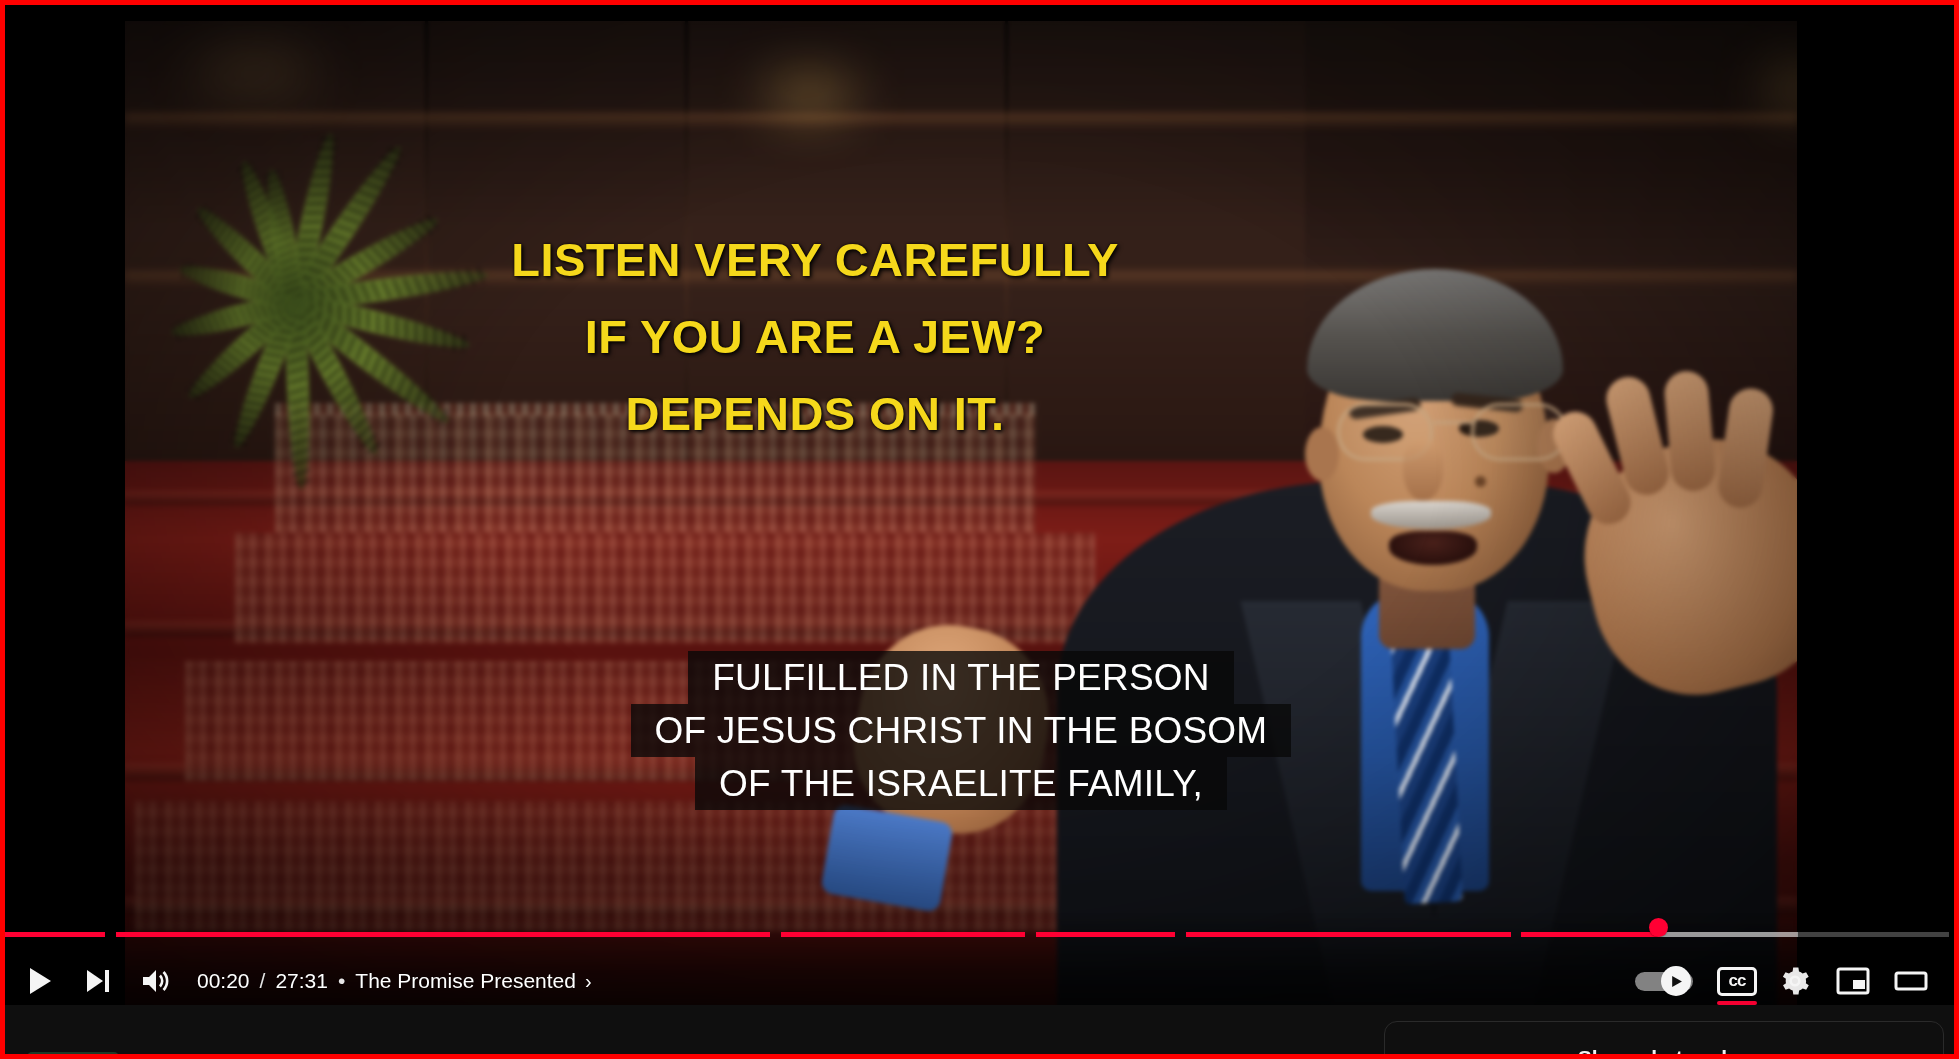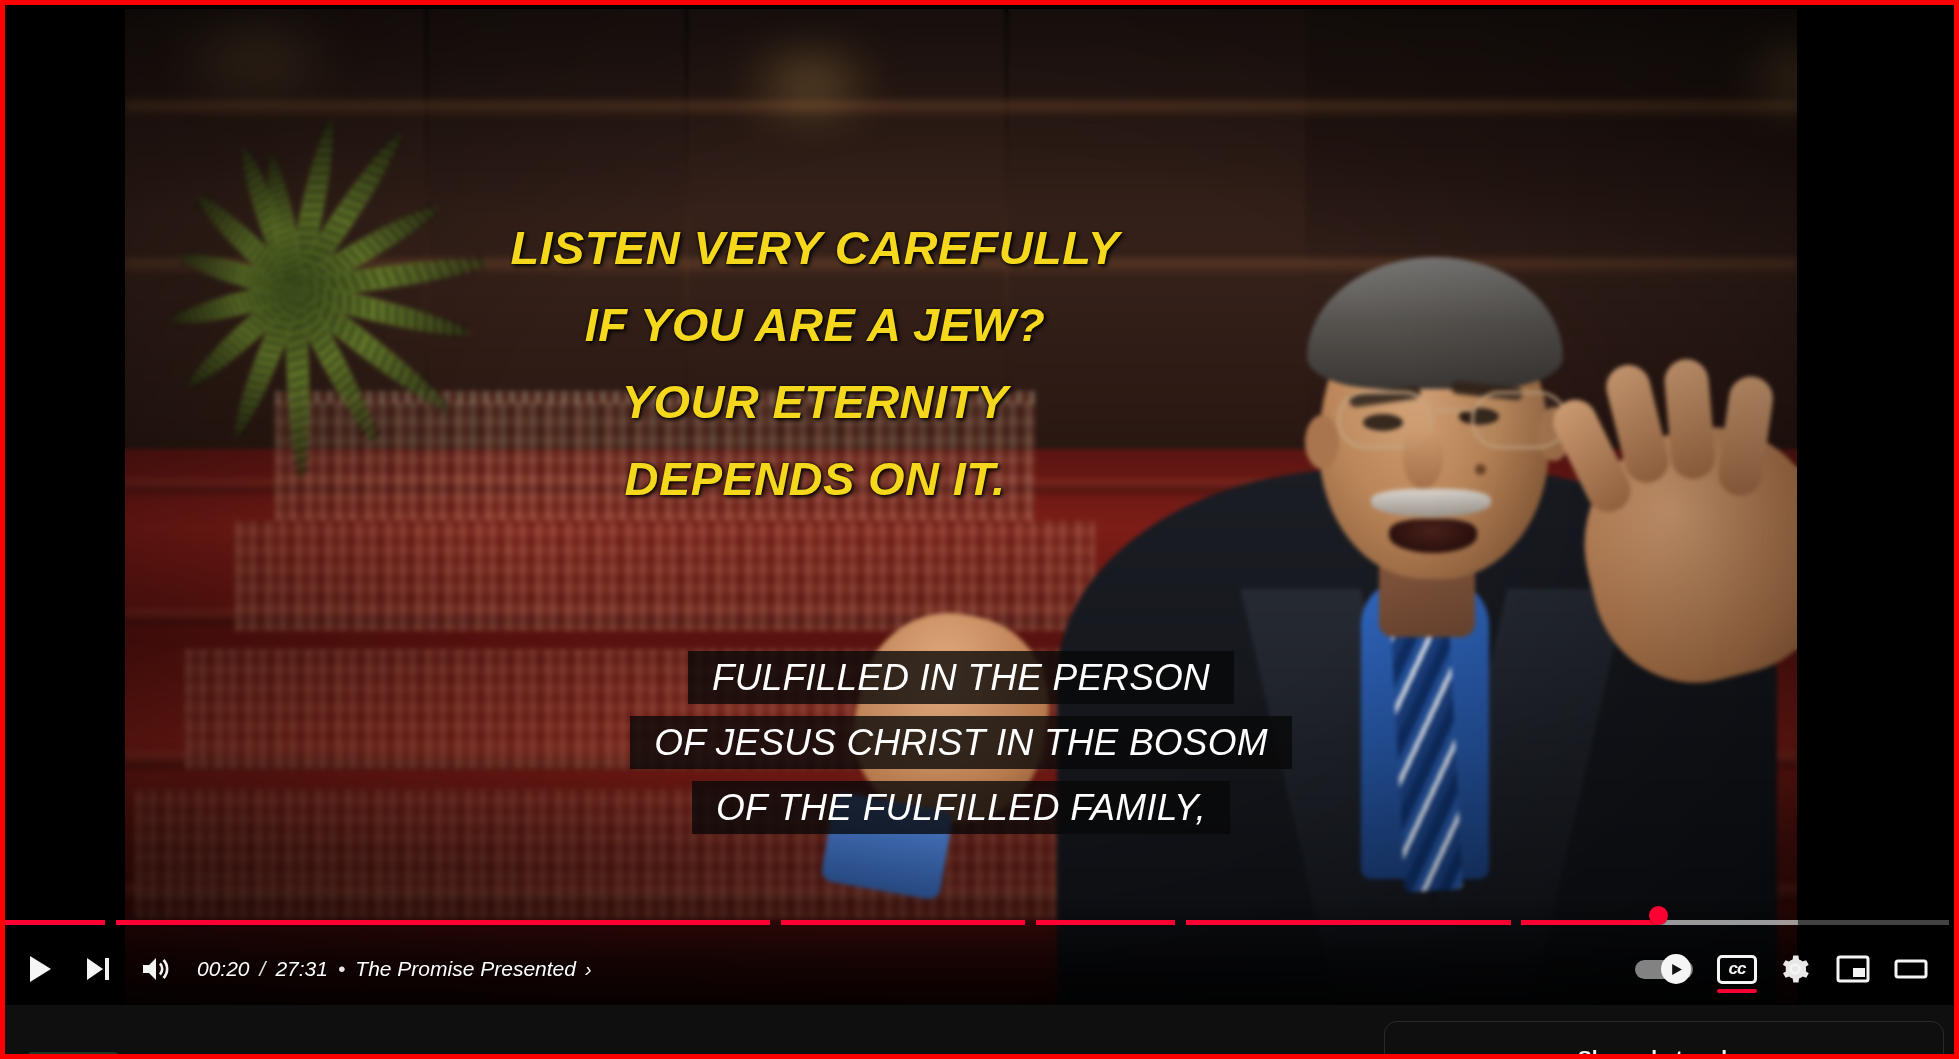--- a/index.html
+++ b/index.html
@@ -19,25 +19,24 @@
   }
 
   
   #player {
     position: absolute; left: 0; top: 0;
     width: 1949px; height: 1000px;
     background: #000;
     overflow: hidden;
   }
   #video-area {
-    position: absolute; left: 0; top: 4px;
+    position: absolute; left: 0; top: 16px;
     width: 100%; height: 100%;
     background: #000;
     overflow: hidden;
-    font-style: italic;
   }
   
   #scene {
     position: absolute;
     left: 120px; top: 0; width: 1672px; height: 1000px;
     overflow: hidden;
     background: #120a08;
   }
 
   
@@ -249,21 +248,20 @@
     gap:0; pointer-events:none;
   }
   #captions .cap-line {
     background: rgba(8,8,8,.78);
     color:#ffffff;
     font-size:37px;
     line-height:53px;
     padding: 0 24px;
     white-space:nowrap;
     letter-spacing:.2px;
-    margin-top:12px;
   }
 
   
   #controls {
     position:absolute; left:0; right:0; bottom:0; height:108px;
     background: linear-gradient(180deg, rgba(0,0,0,0) 0%, rgba(0,0,0,.52) 55%, rgba(0,0,0,.80) 100%);
   }
 
   
   #progress-wrap {
@@ -468,28 +466,27 @@
           <div class="hand left"></div>
           <div class="cuff" style="left:-240px;bottom:118px;transform:rotate(10deg);"></div>
         </div>
 
         <div id="scene-blur"></div>
         <div id="vignette"></div>
 
         <div id="burned-text">
           <div>LISTEN VERY CAREFULLY</div>
           <div>IF YOU ARE A JEW?</div>
-          <div>YOUR ETERNITY</div>
           <div>DEPENDS ON IT.</div>
         </div>
 
         <div id="captions">
           <span class="cap-line">FULFILLED IN THE PERSON</span>
           <span class="cap-line">OF JESUS CHRIST IN THE BOSOM</span>
-          <span class="cap-line">OF THE FULFILLED FAMILY,</span>
+          <span class="cap-line">OF THE ISRAELITE FAMILY,</span>
         </div>
       </div>
 
       <div id="controls">
 
         <div id="progress-wrap">
           <div id="progress-track">
               <div class="chap" style="left: 0%; width: 5.15%;">
                 <div class="buffer" style="width: 100%;"></div>
                 <div class="played" style="width: 100%; background: rgb(255, 0, 51);"></div>

